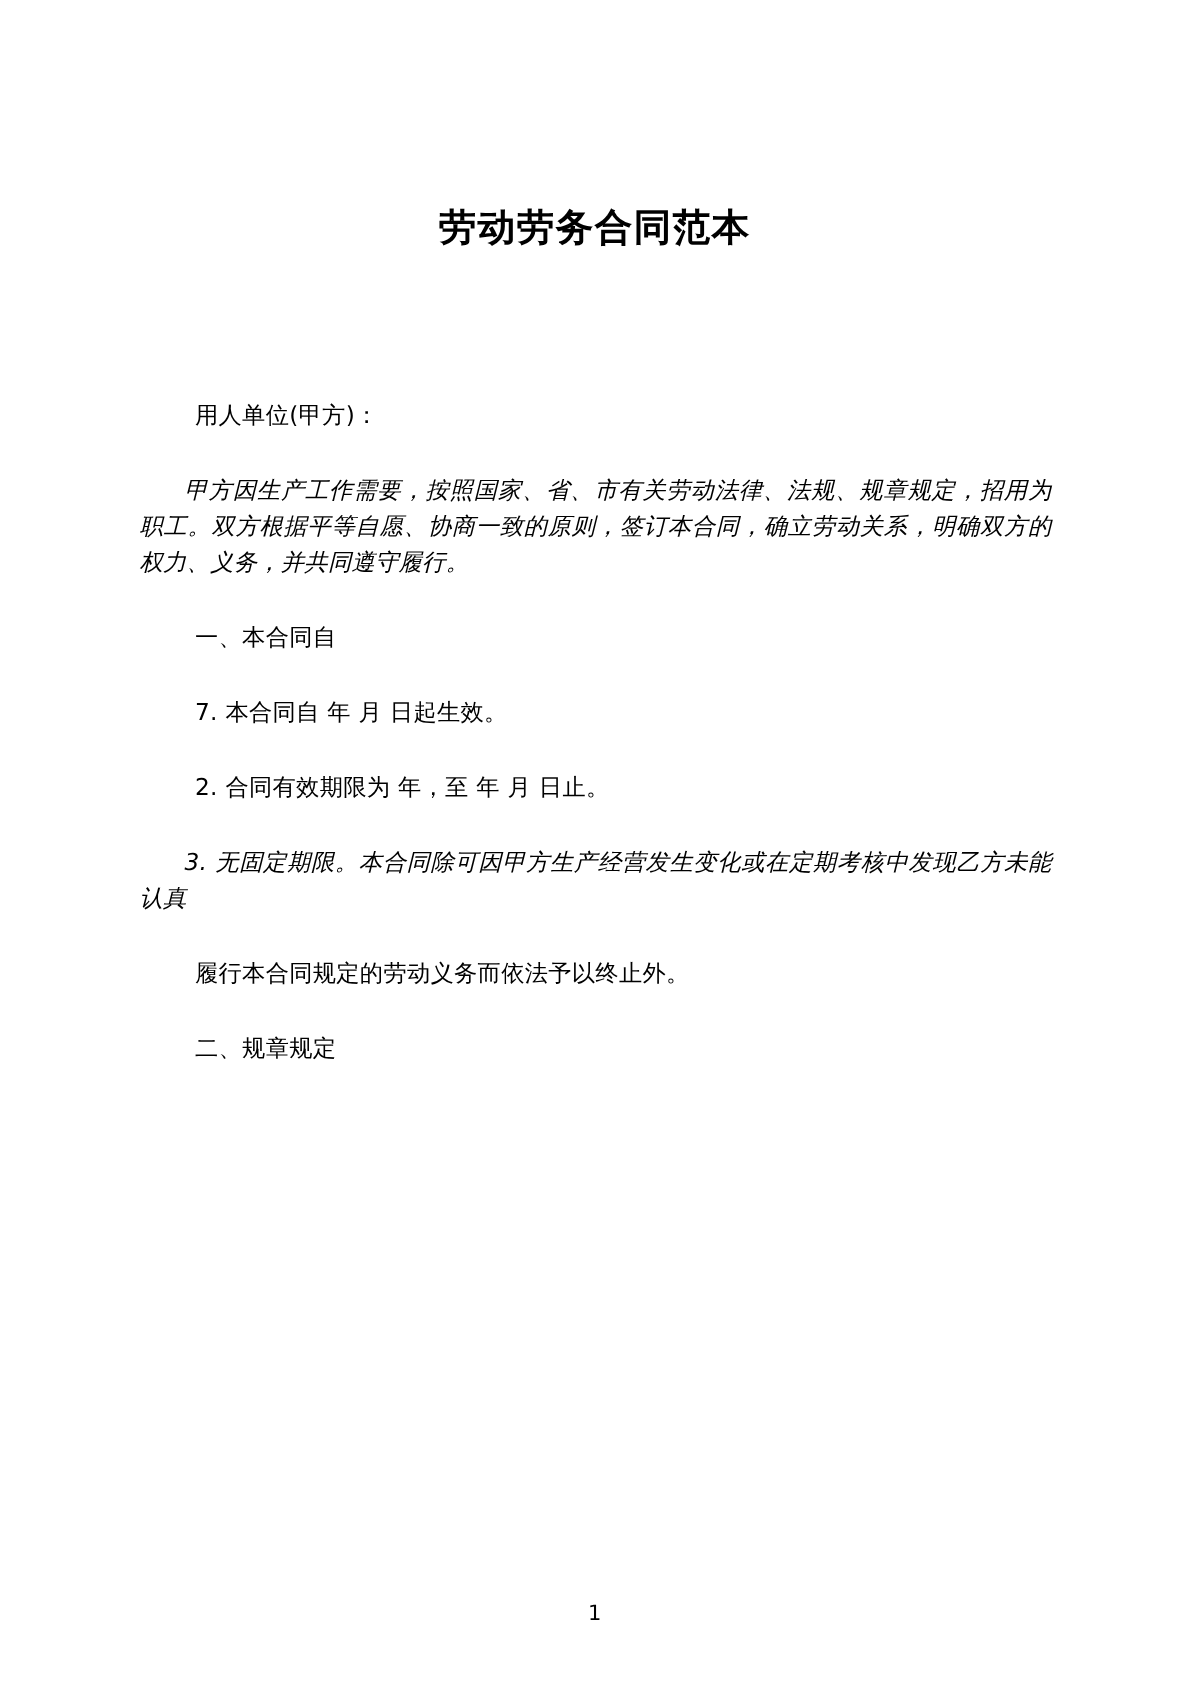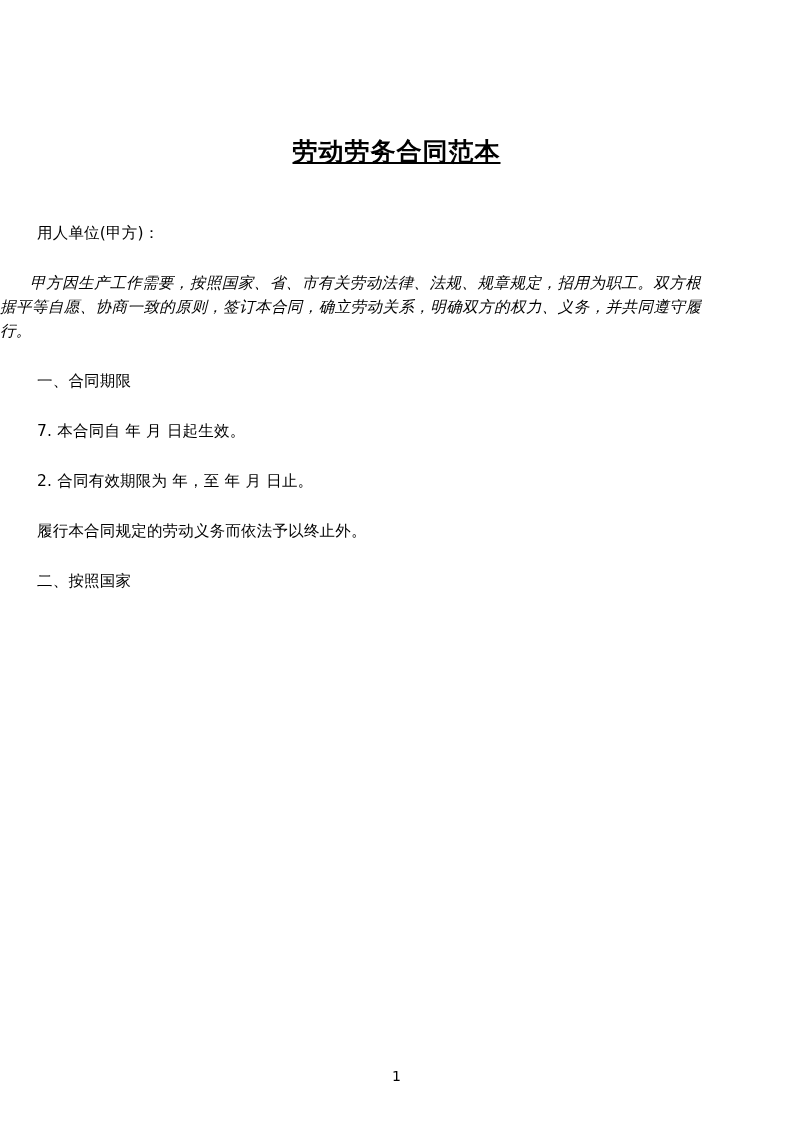--- a/index.html
+++ b/index.html
@@ -23,24 +23,24 @@
     padding: 0;
   }
   .doc-title {
     text-align: center;
     font-size: 25px;
     font-weight: bold;
     letter-spacing: 1px;
     margin: 0;
     padding-top: 136px;
     line-height: 1.3;
-    text-decoration: underline;
   }
   .body-block {
-    margin-top: 52px;
+    margin-top: 96px;
+    padding-left: 93px;
     padding-right: 92px;
   }
   .para {
     font-size: 15.5px;
     line-height: 1.55;
     margin: 0 0 26px 0;
     text-align: justify;
     letter-spacing: 0.2px;
   }
   .para.indent1 {
@@ -69,21 +69,22 @@
 </head>
 <body>
 
 <div class="page">
 
   <h1 class="doc-title">劳动劳务合同范本</h1>
 
   <div class="body-block">
     <p class="para indent1">用人单位(甲方)：</p>
     <p class="para flow">甲方因生产工作需要，按照国家、省、市有关劳动法律、法规、规章规定，招用为职工。双方根据平等自愿、协商一致的原则，签订本合同，确立劳动关系，明确双方的权力、义务，并共同遵守履行。</p>
-    <p class="para indent2">一、合同期限</p>
+    <p class="para indent2">一、本合同自</p>
     <p class="para indent2">7. 本合同自 年 月 日起生效。</p>
     <p class="para indent2">2. 合同有效期限为 年，至 年 月 日止。</p>
+    <p class="para flow">3. 无固定期限。本合同除可因甲方生产经营发生变化或在定期考核中发现乙方未能认真</p>
     <p class="para indent2">履行本合同规定的劳动义务而依法予以终止外。</p>
-    <p class="para indent2">二、按照国家</p>
+    <p class="para indent2">二、规章规定</p>
   </div>
 
   <div class="page-number">1</div>
 </div>
 
 </body></html>

